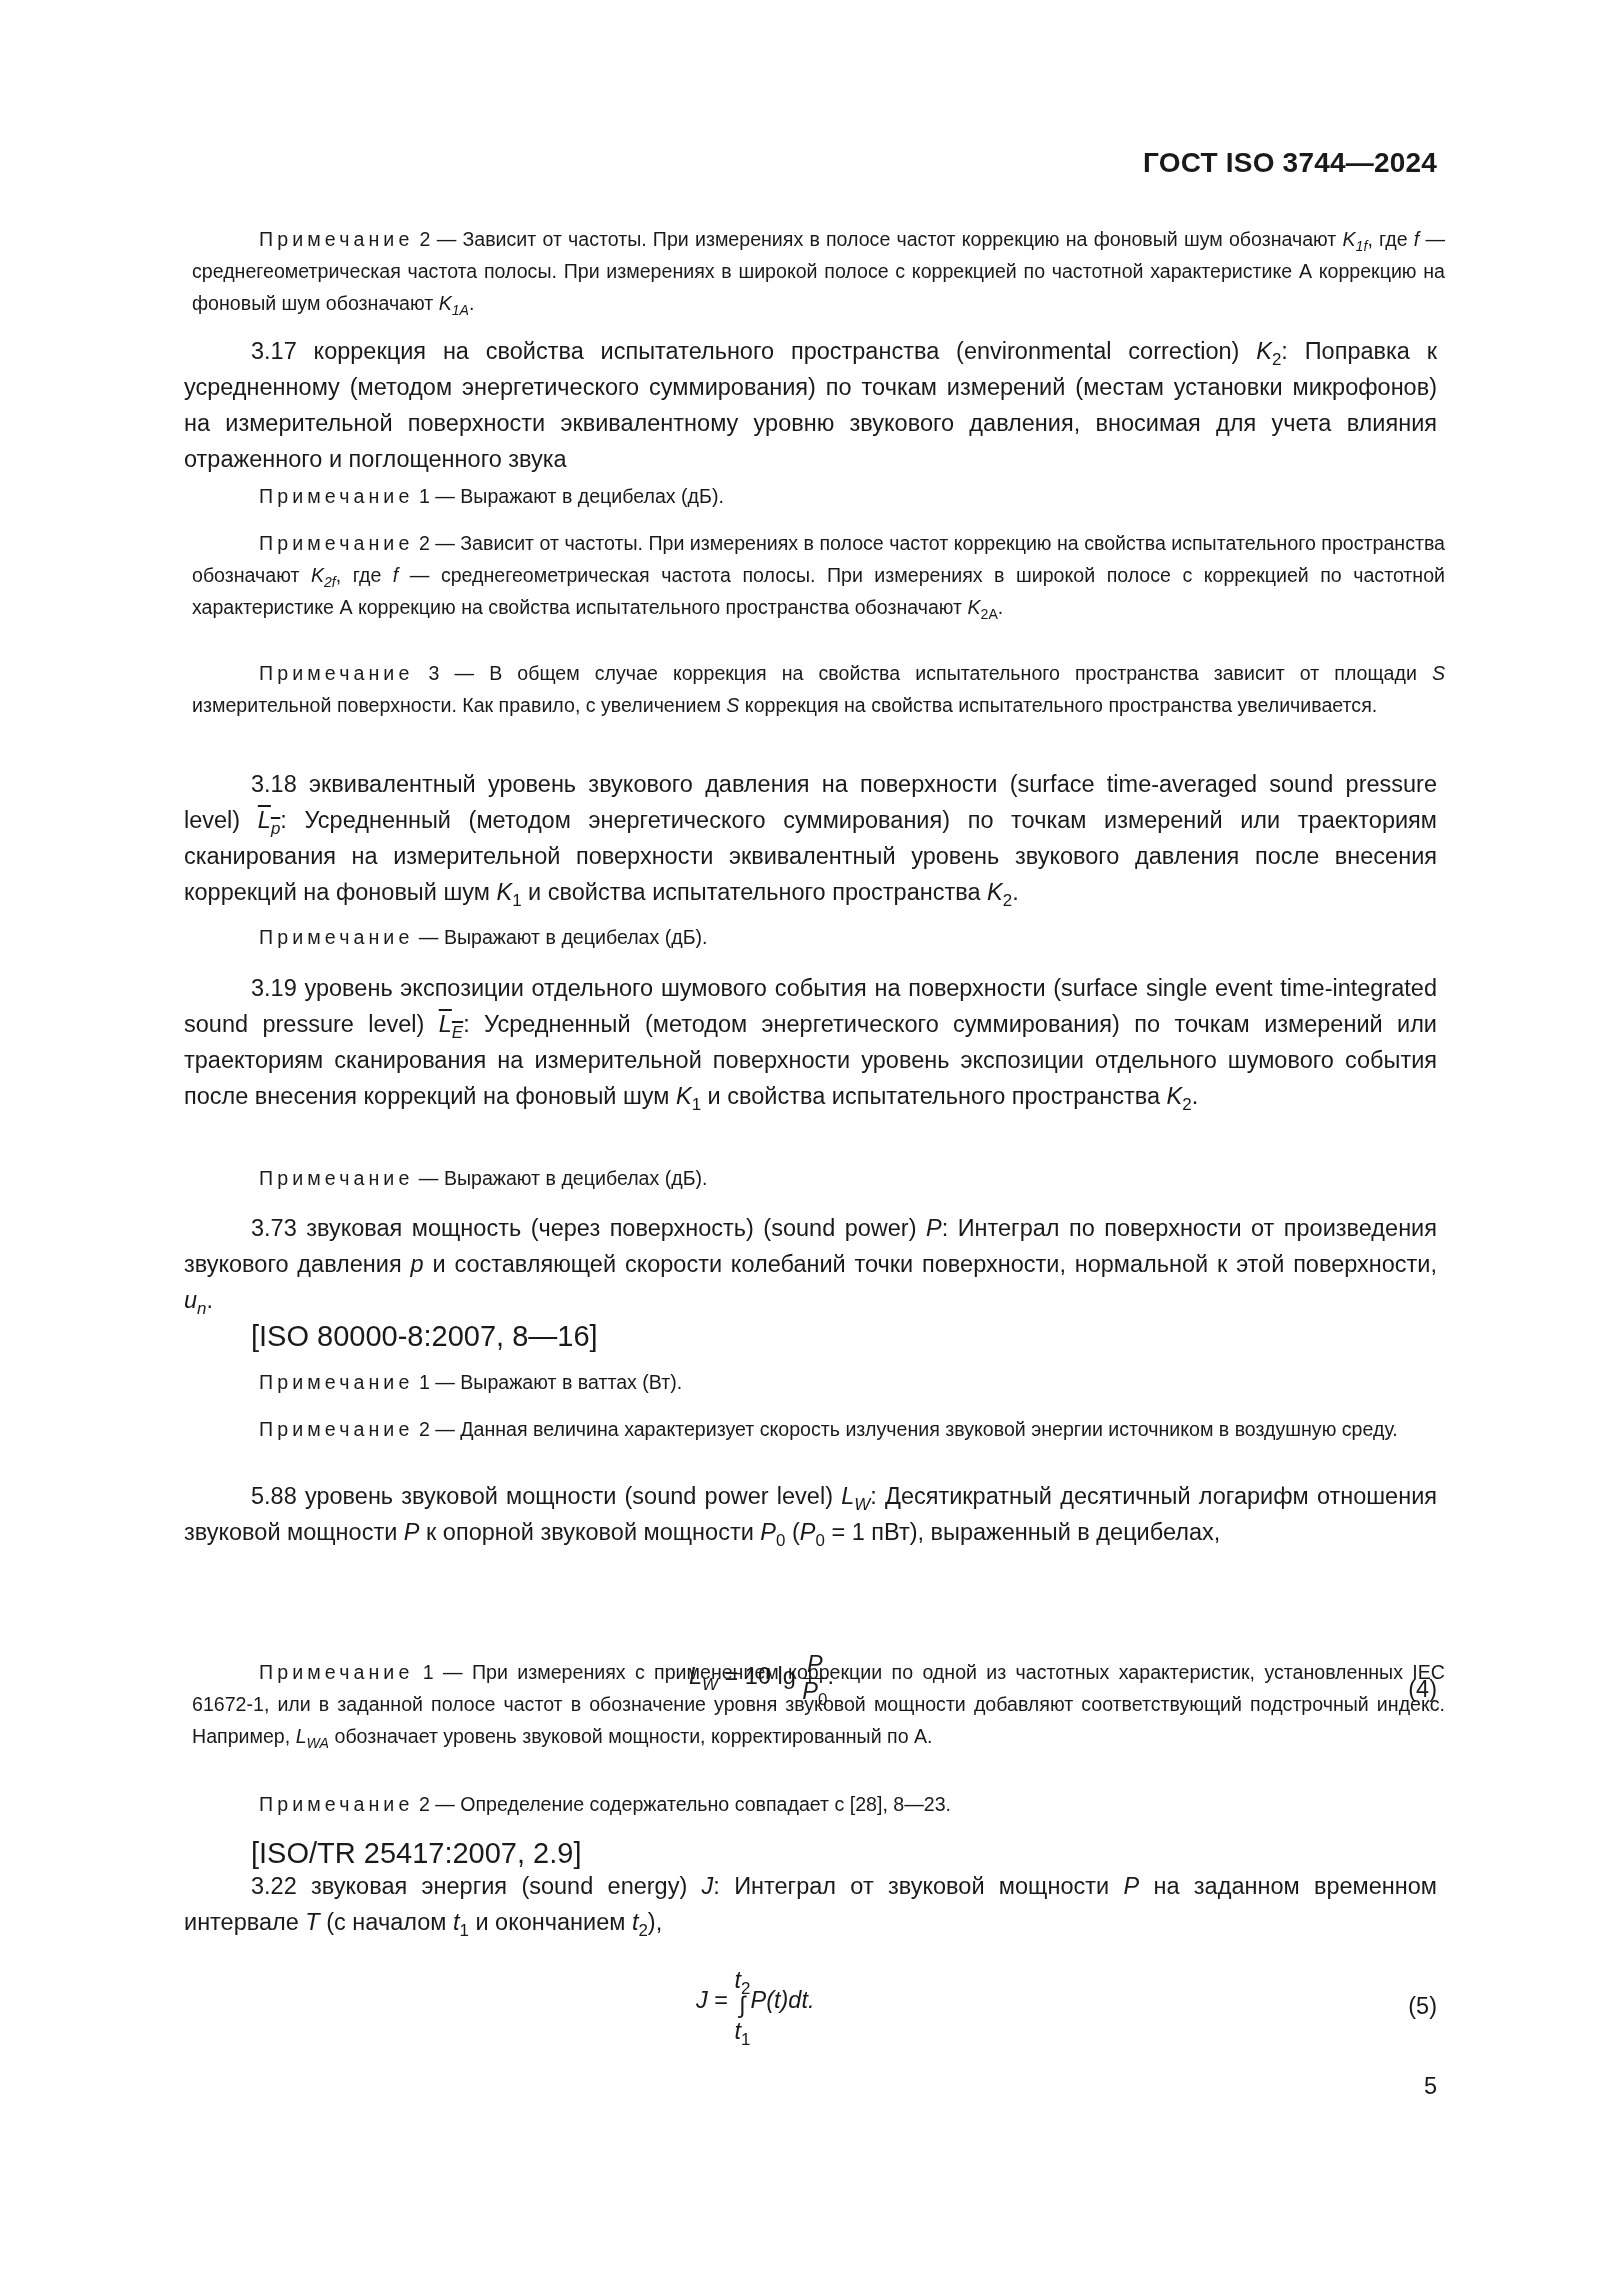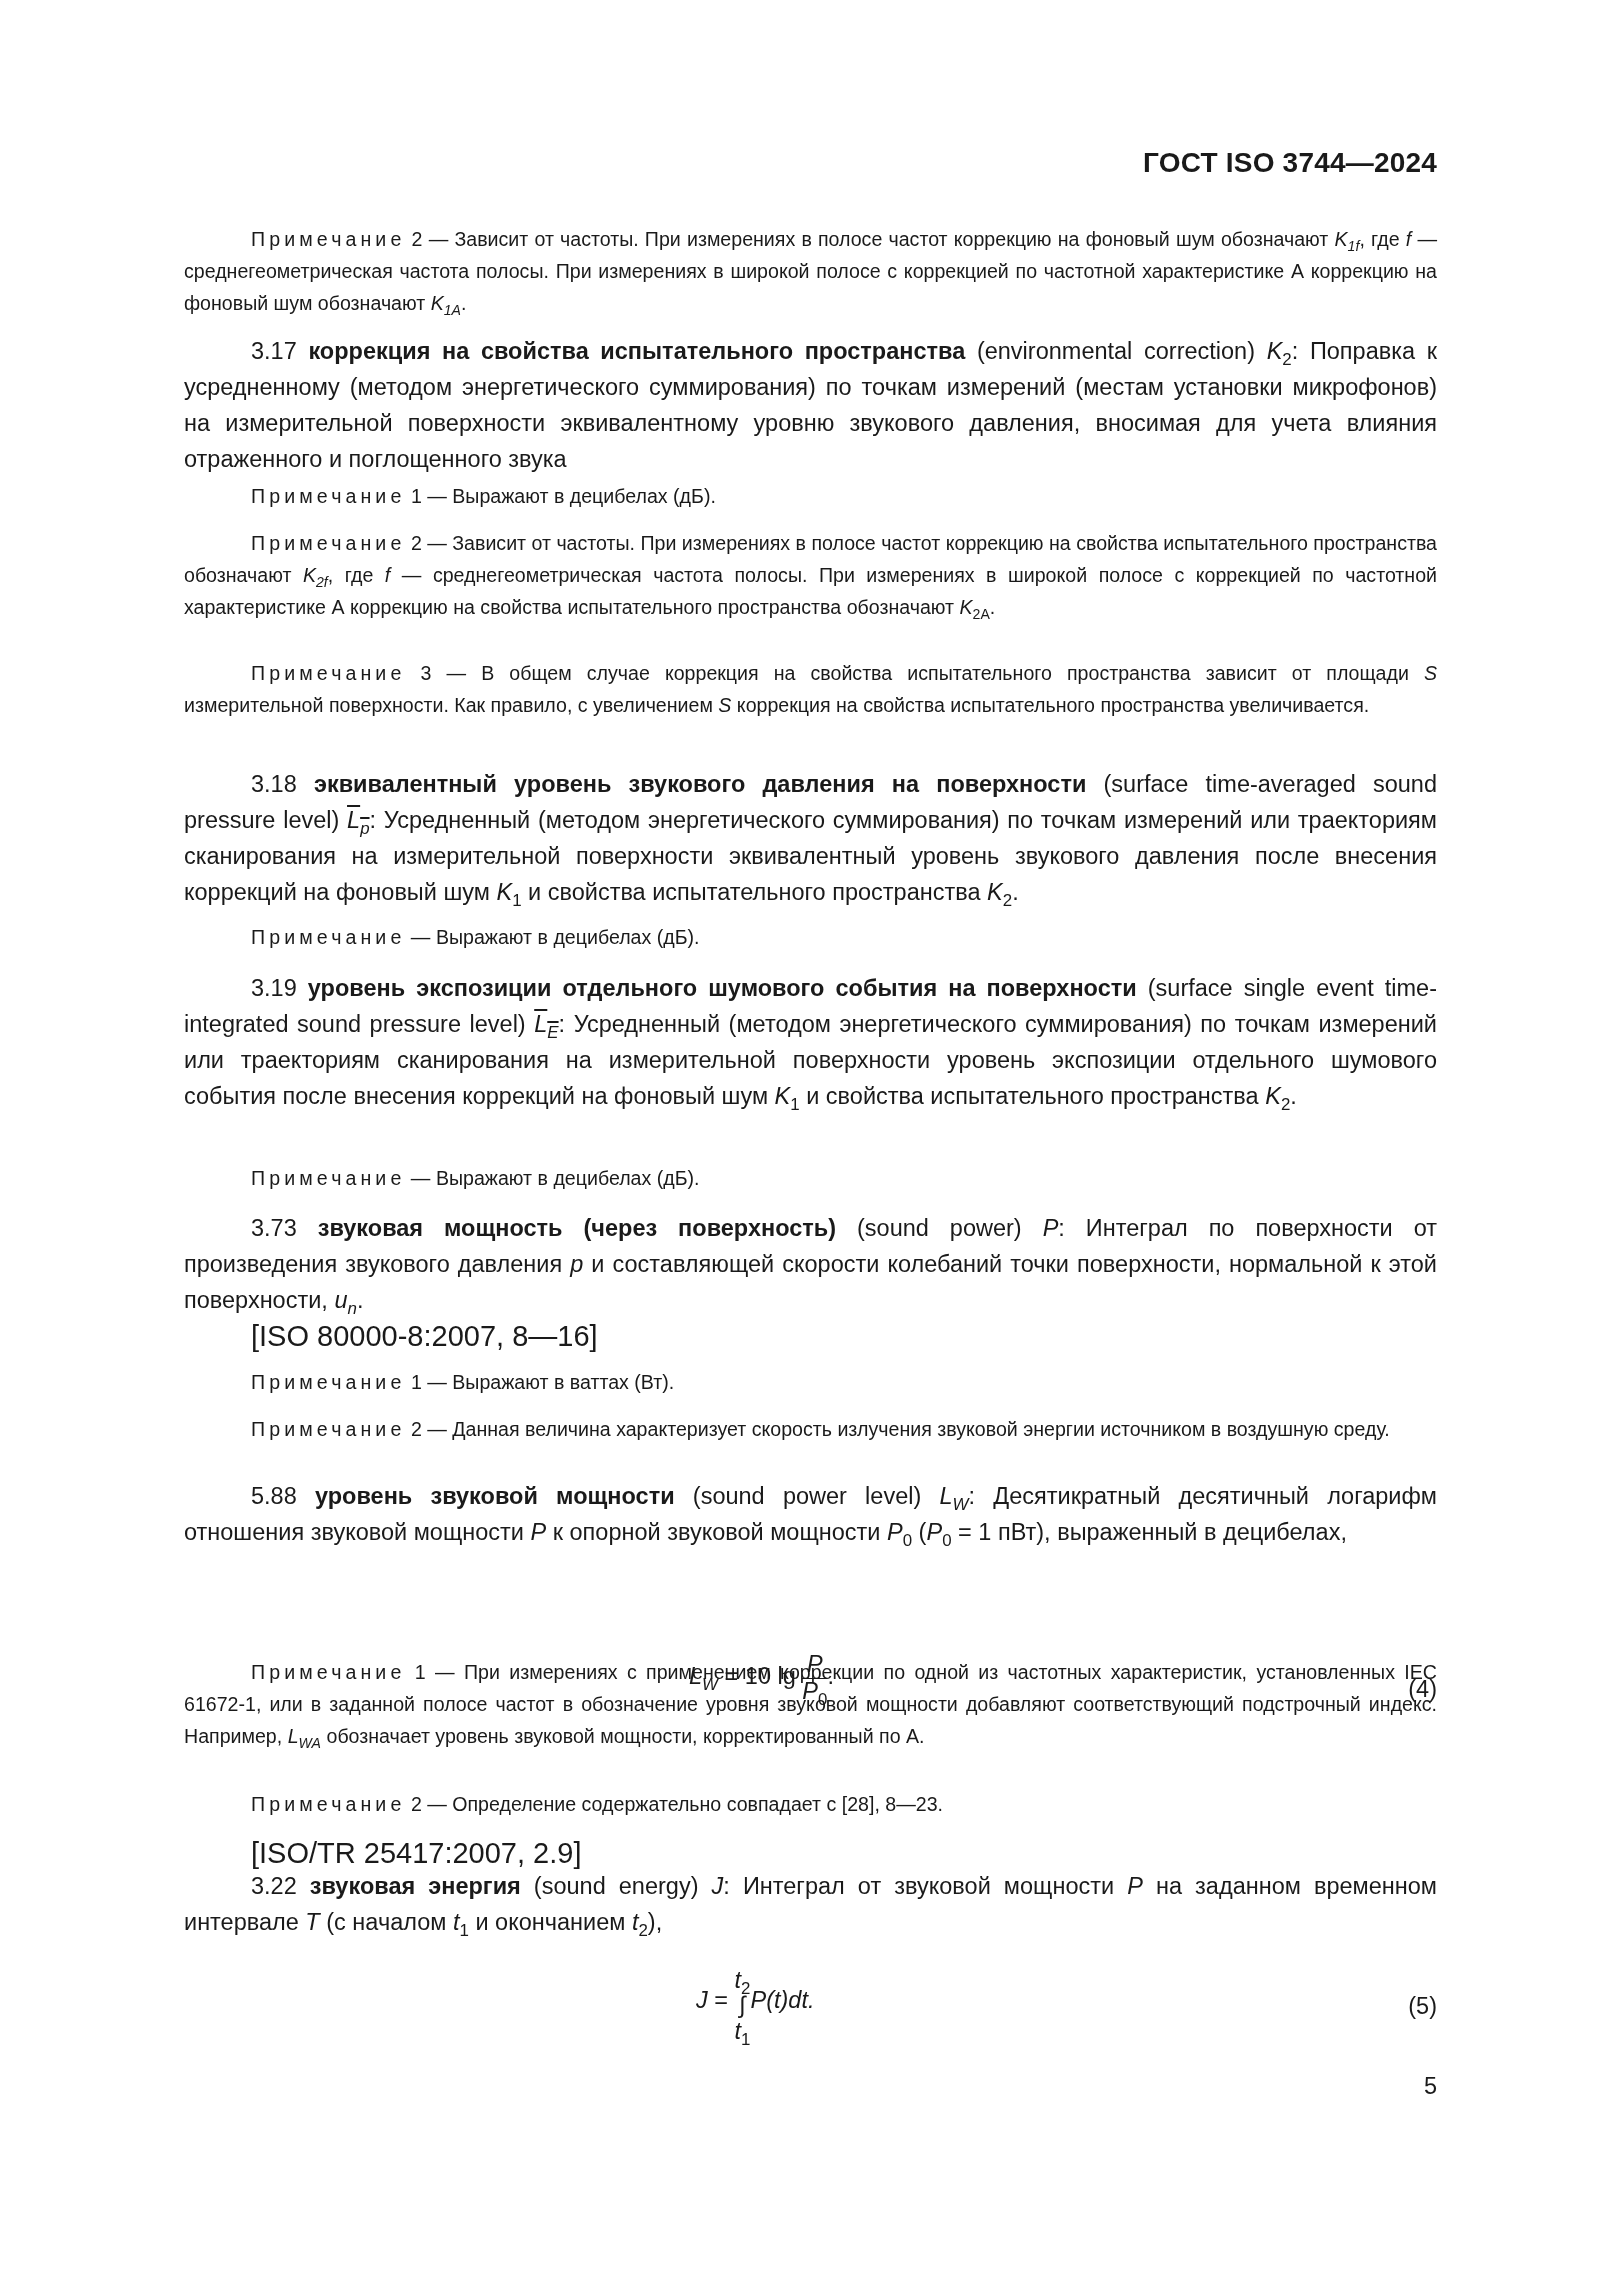--- a/index.html
+++ b/index.html
@@ -2,25 +2,25 @@
 <html><head>
 <meta charset="utf-8">
 <style>
   html, body { margin: 0; padding: 0; background: #ffffff; }
   body { width: 1621px; height: 2293px; position: relative; overflow: hidden;
          font-family: "Liberation Sans", sans-serif; color: #1a1a1a; }
   .page { position: absolute; left: 184px; top: 0; width: 1253px; }
   .header { position: absolute; top: 147px; right: 0; font-weight: bold; font-size: 28px; letter-spacing: 0.2px; }
   .block { position: absolute; left: 0; width: 1253px; text-align: justify; }
   .body { font-size: 23.5px; line-height: 36px; }
-  .note { font-size: 19.6px; line-height: 32px; }
+  .note { font-size: 19.6px; line-height: 32px; margin-left: 8px; }
   .indent { text-indent: 67px; }
   .sp { letter-spacing: 4.1px; }
   .ref { font-size: 29px; line-height: 36px; padding-left: 67px; }
-  b { font-weight: bold; }
+  b { font-weight: normal; }
   i { font-style: italic; }
   sub { font-size: 0.72em; vertical-align: -0.35em; line-height: 0; }
   .ov { text-decoration: overline; margin-top: 28px; }
   .formula { position: absolute; left: 0; width: 1253px; font-size: 23.5px; }
   .formula .expr { position: absolute; }
   .formula .num { position: absolute; right: 0; }
   .frac { display: inline-block; vertical-align: middle; text-align: center; }
   .frac span { display: block; line-height: 25.5px; }
   .frac .top { border-bottom: 1.5px solid #1a1a1a; padding: 0 2px; }
   .intg { display: inline-block; vertical-align: middle; text-align: center; line-height: 25.5px; margin-top: 12px; }

